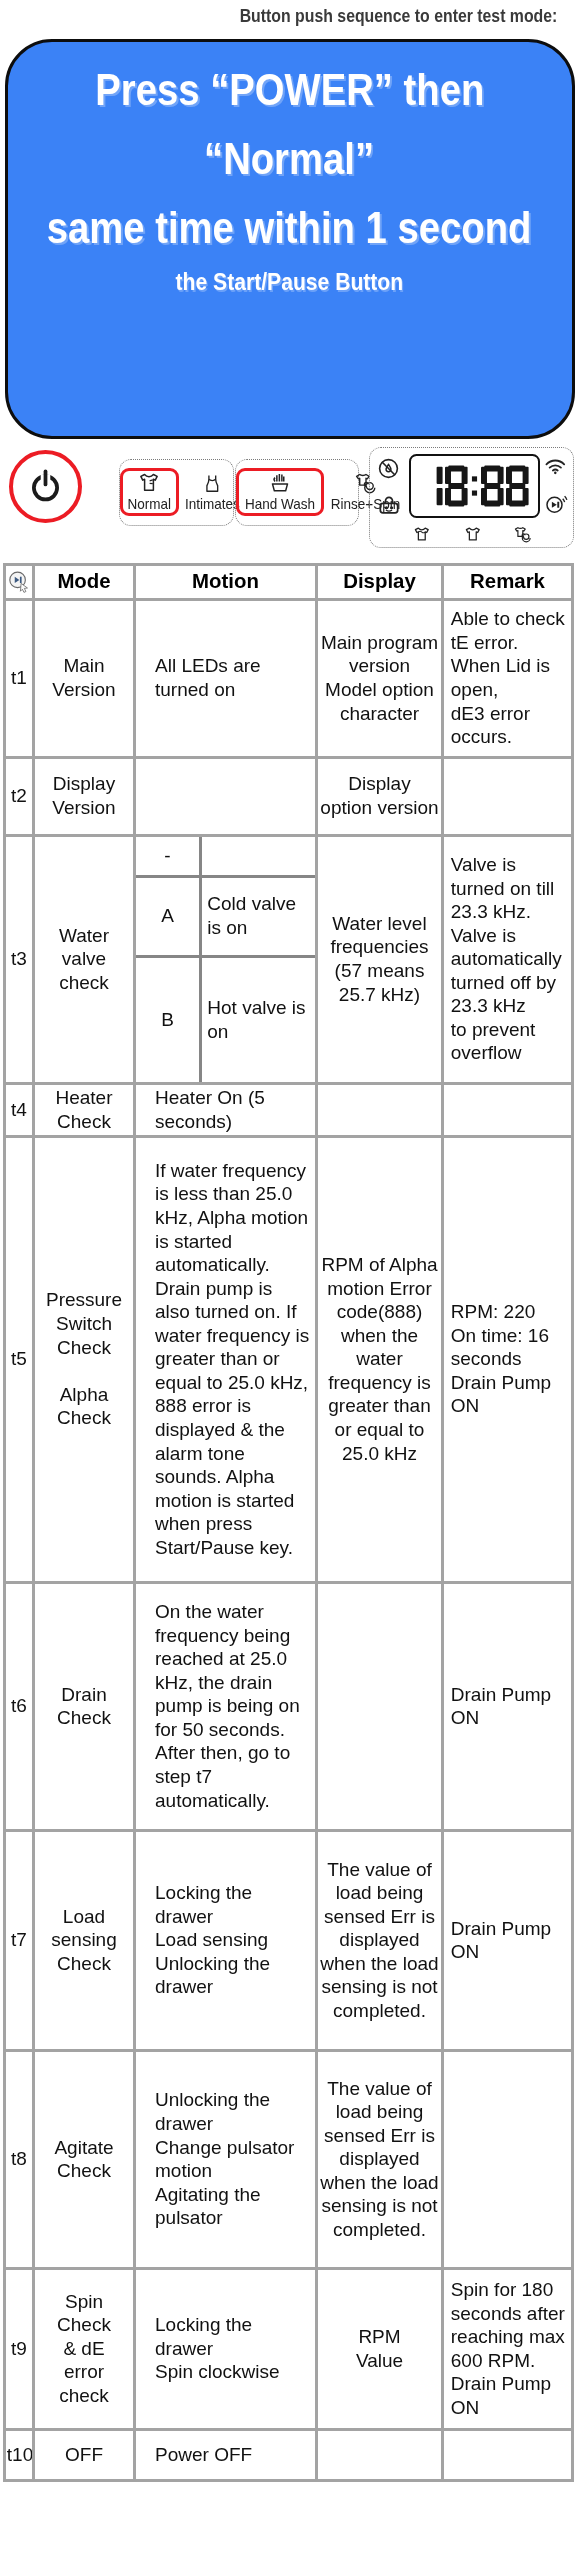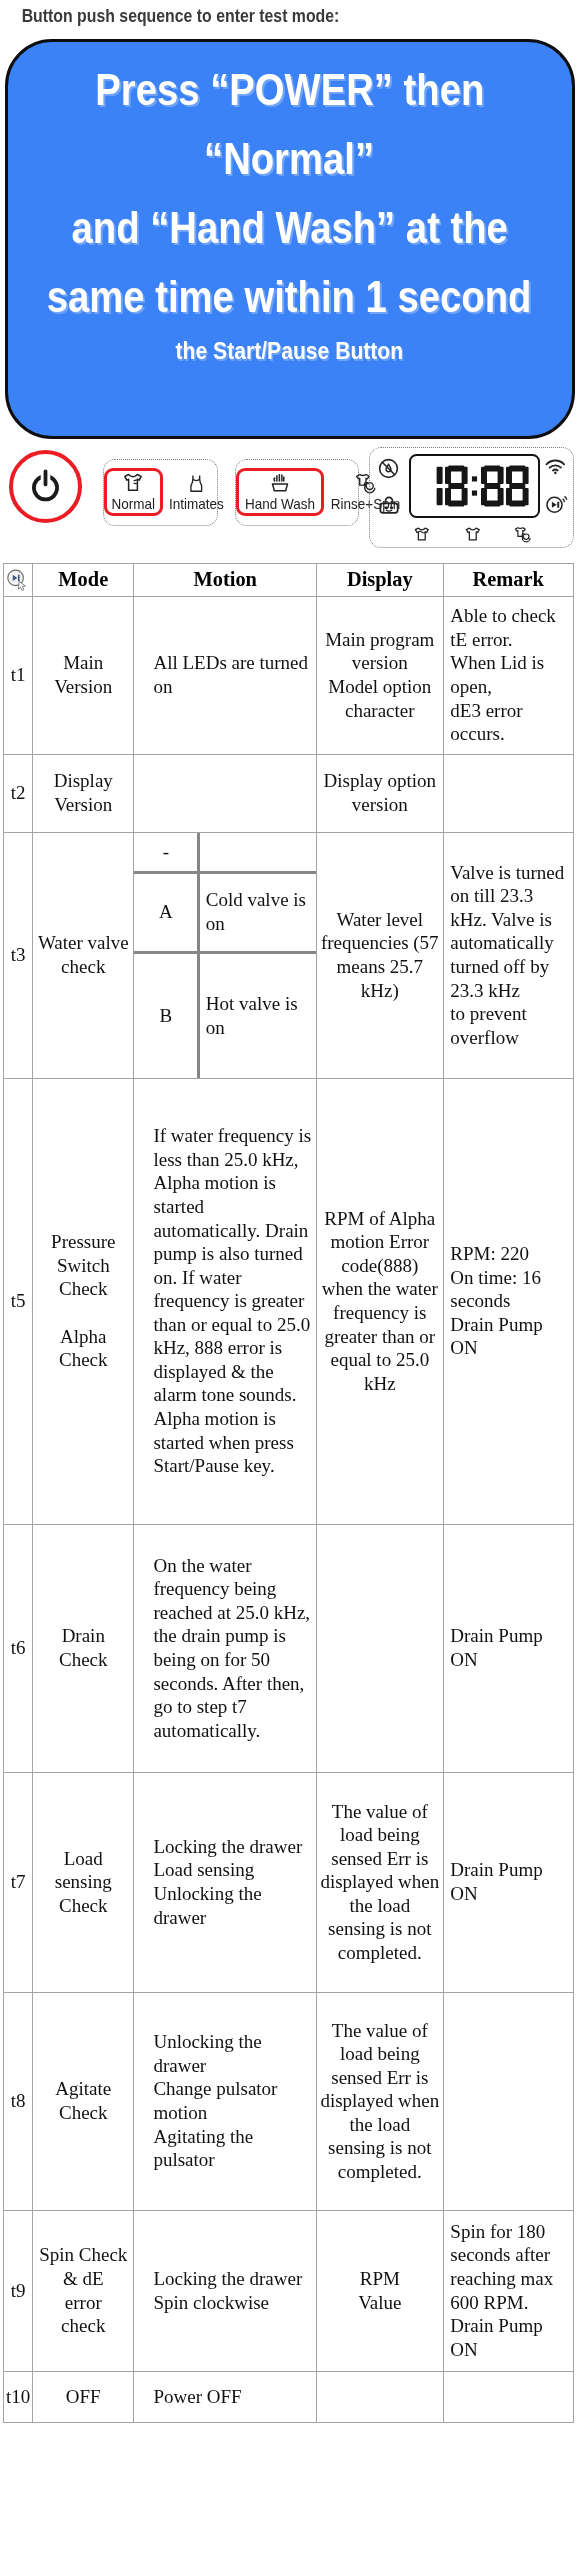--- a/index.html
+++ b/index.html
@@ -1,55 +1,55 @@
 <!DOCTYPE html>
 <html style="font-size:12px"><head>
 <meta charset="utf-8">
 <style>
   html,body{margin:0;padding:0;background:#fff;width:579px;}
   body{min-height:2576px;font-family:"Liberation Sans",sans-serif;color:#111;}
 
   
-  .title{ text-align:left; padding-top:6px; font-weight:bold; font-size:18px; color:#3a3a3a; height:30px;}
+  .title{ text-align:right; padding-top:6px; font-weight:bold; font-size:18px; color:#3a3a3a; height:30px;}
   .cx{display:inline-block;transform:scaleX(.85);transform-origin:center;white-space:nowrap;}
   .cx88{display:inline-block;transform:scaleX(.88);transform-origin:center;white-space:nowrap;}
 
   
   .callout{ box-sizing:border-box; margin:3px 4.5px 0; height:400px; border:3px solid #0d0d0d; border-radius:47px;
             background:#C21F4A; color:#fff; text-align:center; padding-top:13.6px; overflow:hidden;}
   .big-line{height:69px; display:flex; align-items:center; justify-content:center;
             font-weight:bold; font-size:45px; text-shadow:2.3px 2.3px 0 rgba(255,255,255,.28);}
   .note-line{height:39px; display:flex; align-items:center; justify-content:center;
              font-weight:bold; font-size:24px; text-shadow:1.5px 1.5px 0 rgba(255,255,255,.25);}
 
   
   .panel{position:relative; height:119px;}
   .power-ring{position:absolute; left:9px; top:10.6px; width:65px; height:65px; border:4.5px solid #EC1C24;
               border-radius:50%; display:flex; align-items:center; justify-content:center; background:#fff;}
   .cycle-group{position:absolute; top:19.6px; height:67px; border:1.5px dotted #7a7a7a; border-radius:12px;
                box-sizing:border-box; display:flex; align-items:center; justify-content:space-evenly;}
-  .grp-a{left:103px; width:115px;}
+  .grp-a{left:119px; width:115px;}
   .grp-b{left:235px; width:124px;}
   .cycle{display:flex; flex-direction:column; align-items:center; gap:0.8px; font-size:15px; color:#222; padding:2.3px 3px;}
   .cycle.hl{border:3px solid #EC1C24; border-radius:9px; padding:0.8px 2.3px;}
   .clabel{display:inline-block; transform:scaleX(.9); white-space:nowrap;}
 
   .displaybox{position:absolute; left:369px; top:7.5px; width:205px; height:101px; border:1.5px dotted #7a7a7a;
               border-radius:12px; box-sizing:border-box;}
   .seg-rect{position:absolute; left:39px; top:6px; width:127px; height:60px; border:2.3px solid #111;
             border-radius:7.5px; background:#fff; display:flex; align-items:center; justify-content:center; gap:2.3px;}
   .dl1{position:absolute; left:7.5px; top:10.6px;}
   .dl2{position:absolute; left:6px;  top:45px;}
   .dr1{position:absolute; right:6px; top:9px;}
   .dr2{position:absolute; right:5.3px; top:44px;}
   .dbot{position:absolute; left:42px; width:121px; bottom:3.8px; display:flex; justify-content:space-between;}
 
   
   table{border-collapse:collapse; table-layout:fixed; width:571px; margin:4.5px 0 0 3px; font-size:19px; line-height:1.24;}
-  td,th{border:1px solid #a3a3a3; vertical-align:middle; padding:1.5px 4.5px; overflow:hidden;font-family:Liberation Serif, serif;}
+  td,th{border:3px solid #a3a3a3; vertical-align:middle; padding:1.5px 4.5px; overflow:hidden;}
   th{font-size:20.4px; height:29px; padding:1.5px 1.5px; color:#000;}
   .step-cell{text-align:center; padding:1.5px 0.8px;}
   .mode-cell{text-align:center; white-space:pre-line;}
   .motion-cell{text-align:left; white-space:pre-line; padding-left:19px;}
   .display-cell{text-align:center; white-space:pre-line; padding:1.5px 2.3px;}
   .remark-cell{text-align:left; white-space:pre-line; padding-left:6.8px; padding-right:2.3px;margin-top:32px;}
   .h-t1{height:158px}.h-t2{height:78px}.h-t3{height:245px}.h-t4{height:51px}.h-t5{height:446px}
   .h-t6{height:248px}.h-t7{height:220px}.h-t8{height:218px}.h-t9{height:161px}.h-t10{height:51px}
 
   .motion-sub{padding:0 !important; vertical-align:top;}
@@ -67,23 +67,20 @@
 <div class="title">
   <span class="cx88">Button push sequence to enter test mode:</span>
 </div>
 
 <div class="callout" style="background: #3b82f6;">
   <div class="big-line">
       <span class="cx">Press “POWER” then</span>
     </div>
   <div class="big-line">
       <span class="cx">“Normal”</span>
-    </div>
-  <div class="big-line">
-      <span class="cx">and “Hand Wash” at the</span>
     </div>
   <div class="big-line">
       <span class="cx">same time within 1 second</span>
     </div>
   <div class="note-line">
       <span class="cx88">the Start/Pause Button</span>
     </div>
 </div>
 
 <div class="panel">
@@ -265,20 +262,27 @@
         <td class="remark-cell"></td>
       </tr>
       <tr class="h-t3">
         <td class="step-cell">t3</td>
         <td class="mode-cell">Water valve check</td>
         <td class="motion-cell motion-sub"><div class="subgrid"><div class="sg lab r1">-</div><div class="sg txt r1"></div><div class="sg lab r2">A</div><div class="sg txt r2">Cold valve is on</div><div class="sg lab r3">B</div><div class="sg txt r3">Hot valve is on</div></div></td>
         <td class="display-cell">Water level frequencies (57 means 25.7 kHz)</td>
         <td class="remark-cell">Valve is turned on till 23.3 kHz. Valve is automatically turned off by 23.3 kHz
 to prevent overflow</td>
       </tr>
+      <tr class="h-t4">
+        <td class="step-cell">t4</td>
+        <td class="mode-cell">Heater Check</td>
+        <td class="motion-cell">Heater On (5 seconds)</td>
+        <td class="display-cell"></td>
+        <td class="remark-cell"></td>
+      </tr>
       <tr class="h-t5">
         <td class="step-cell">t5</td>
         <td class="mode-cell">Pressure Switch Check
 
 Alpha Check</td>
         <td class="motion-cell">If water frequency is less than 25.0 kHz, Alpha motion is started automatically. Drain pump is also turned on. If water frequency is greater than or equal to 25.0 kHz, 888 error is displayed &amp; the alarm tone sounds. Alpha motion is started when press Start/Pause key.</td>
         <td class="display-cell">RPM of Alpha motion Error code(888) when the water frequency is greater than or equal to 25.0 kHz</td>
         <td class="remark-cell">RPM: 220
 On time: 16 seconds
 Drain Pump ON</td>

